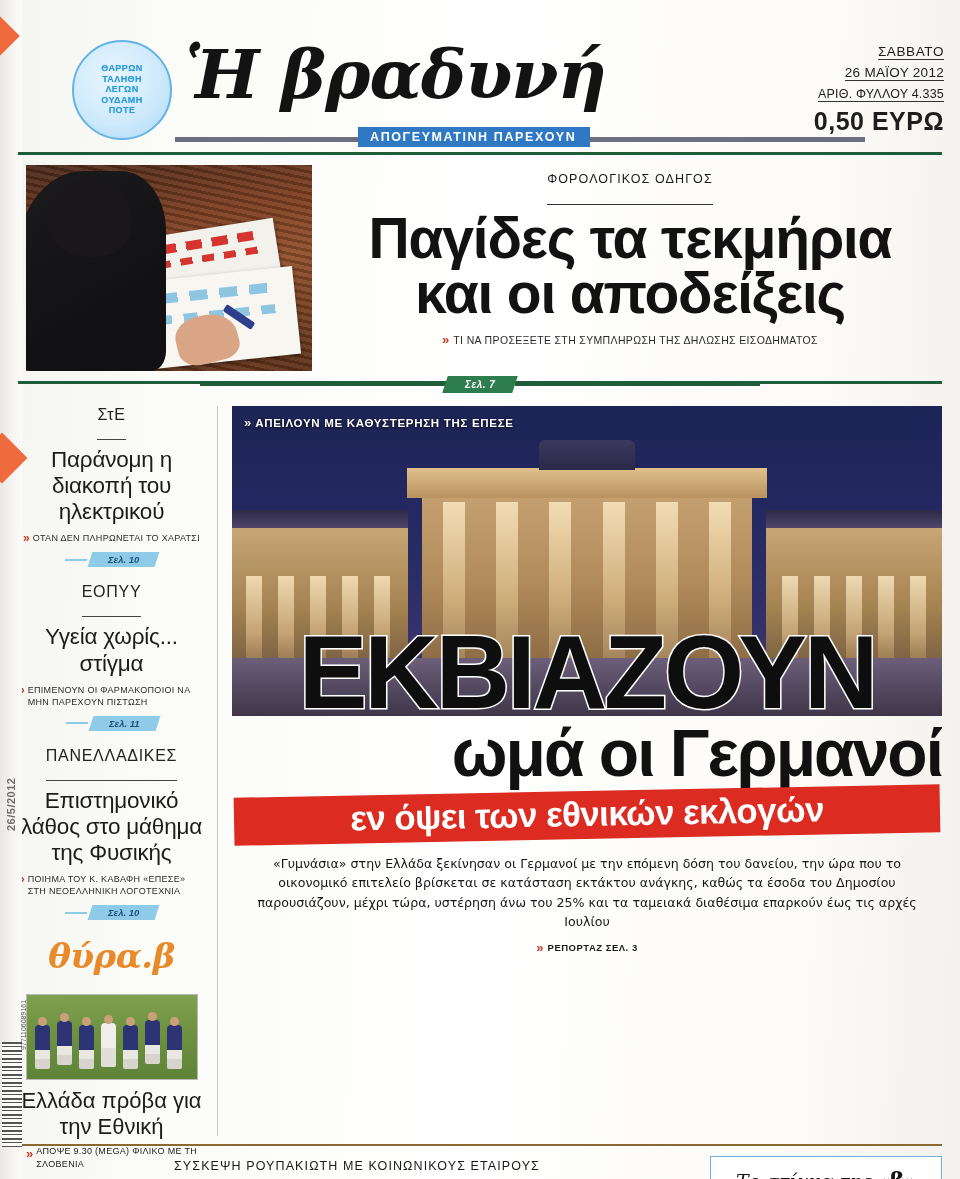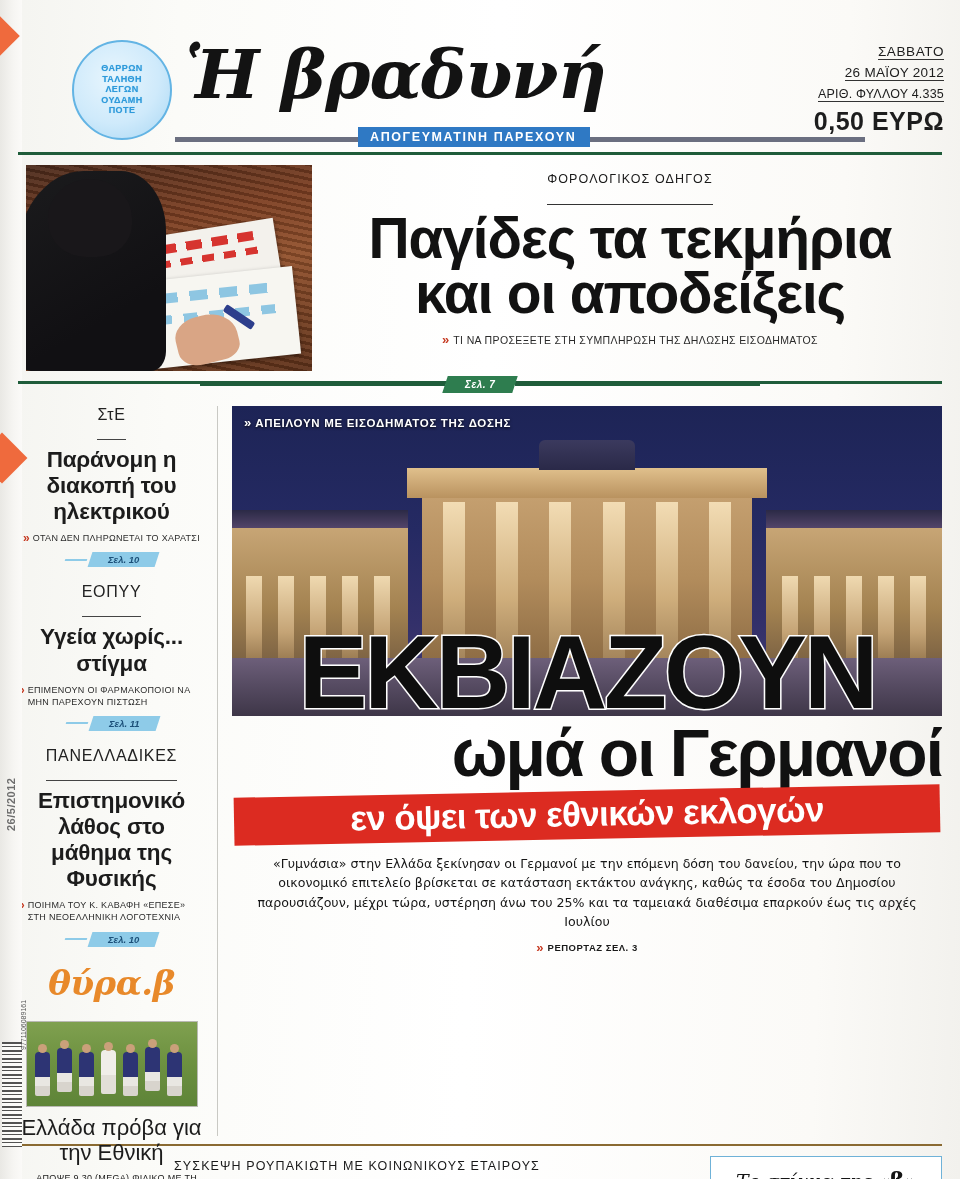--- a/index.html
+++ b/index.html
@@ -300,21 +300,21 @@
     letter-spacing: .7px;
     border-bottom: 1px solid #444;
     padding-bottom: 15px;
     margin-bottom: 7px;
     color: #222;
   }
   .side-head {
     font-size: 22.5px;
     line-height: 1.16;
     color: #1c1c1c;
-    font-weight: bold;
+    font-weight: normal;
     letter-spacing: -.2px;
   }
   .side-sub {
     margin-top: 7px;
     font-size: 9px;
     letter-spacing: .3px;
     line-height: 1.35;
     color: #2b2b2b;
     display: flex;
     gap: 5px;
@@ -697,21 +697,21 @@
             <i></i>
             <i></i>
             <i></i>
         </div>
         <div class="gate-top"></div>
         <div class="gate-quad"></div>
         <div class="hero-ground"></div>
 
         <div class="hero-kicker">
           <span class="arrows">»</span>
-          <span>ΑΠΕΙΛΟΥΝ ΜΕ ΕΙΣΟΔΗΜΑΤΟΣ ΤΗΣ ΔΟΣΗΣ</span>
+          <span>ΑΠΕΙΛΟΥΝ ΜΕ ΚΑΘΥΣΤΕΡΗΣΗ ΤΗΣ ΕΠΕΣΕ</span>
         </div>
 
         <div class="hero-title">ΕΚΒΙΑΖΟΥΝ</div>
       </div>
 
       <div class="hero-sub">ωμά οι Γερμανοί</div>
 
       <div class="redband">εν όψει των εθνικών εκλογών</div>
 
       <div class="lead">«Γυμνάσια» στην Ελλάδα ξεκίνησαν οι Γερμανοί με την επόμενη δόση του δανείου, την ώρα που το οικονομικό επιτελείο βρίσκεται σε κατάσταση εκτάκτου ανάγκης, καθώς τα έσοδα του Δημοσίου παρουσιάζουν, μέχρι τώρα, υστέρηση άνω του 25% και τα ταμειακά διαθέσιμα επαρκούν έως τις αρχές Ιουλίου</div>

